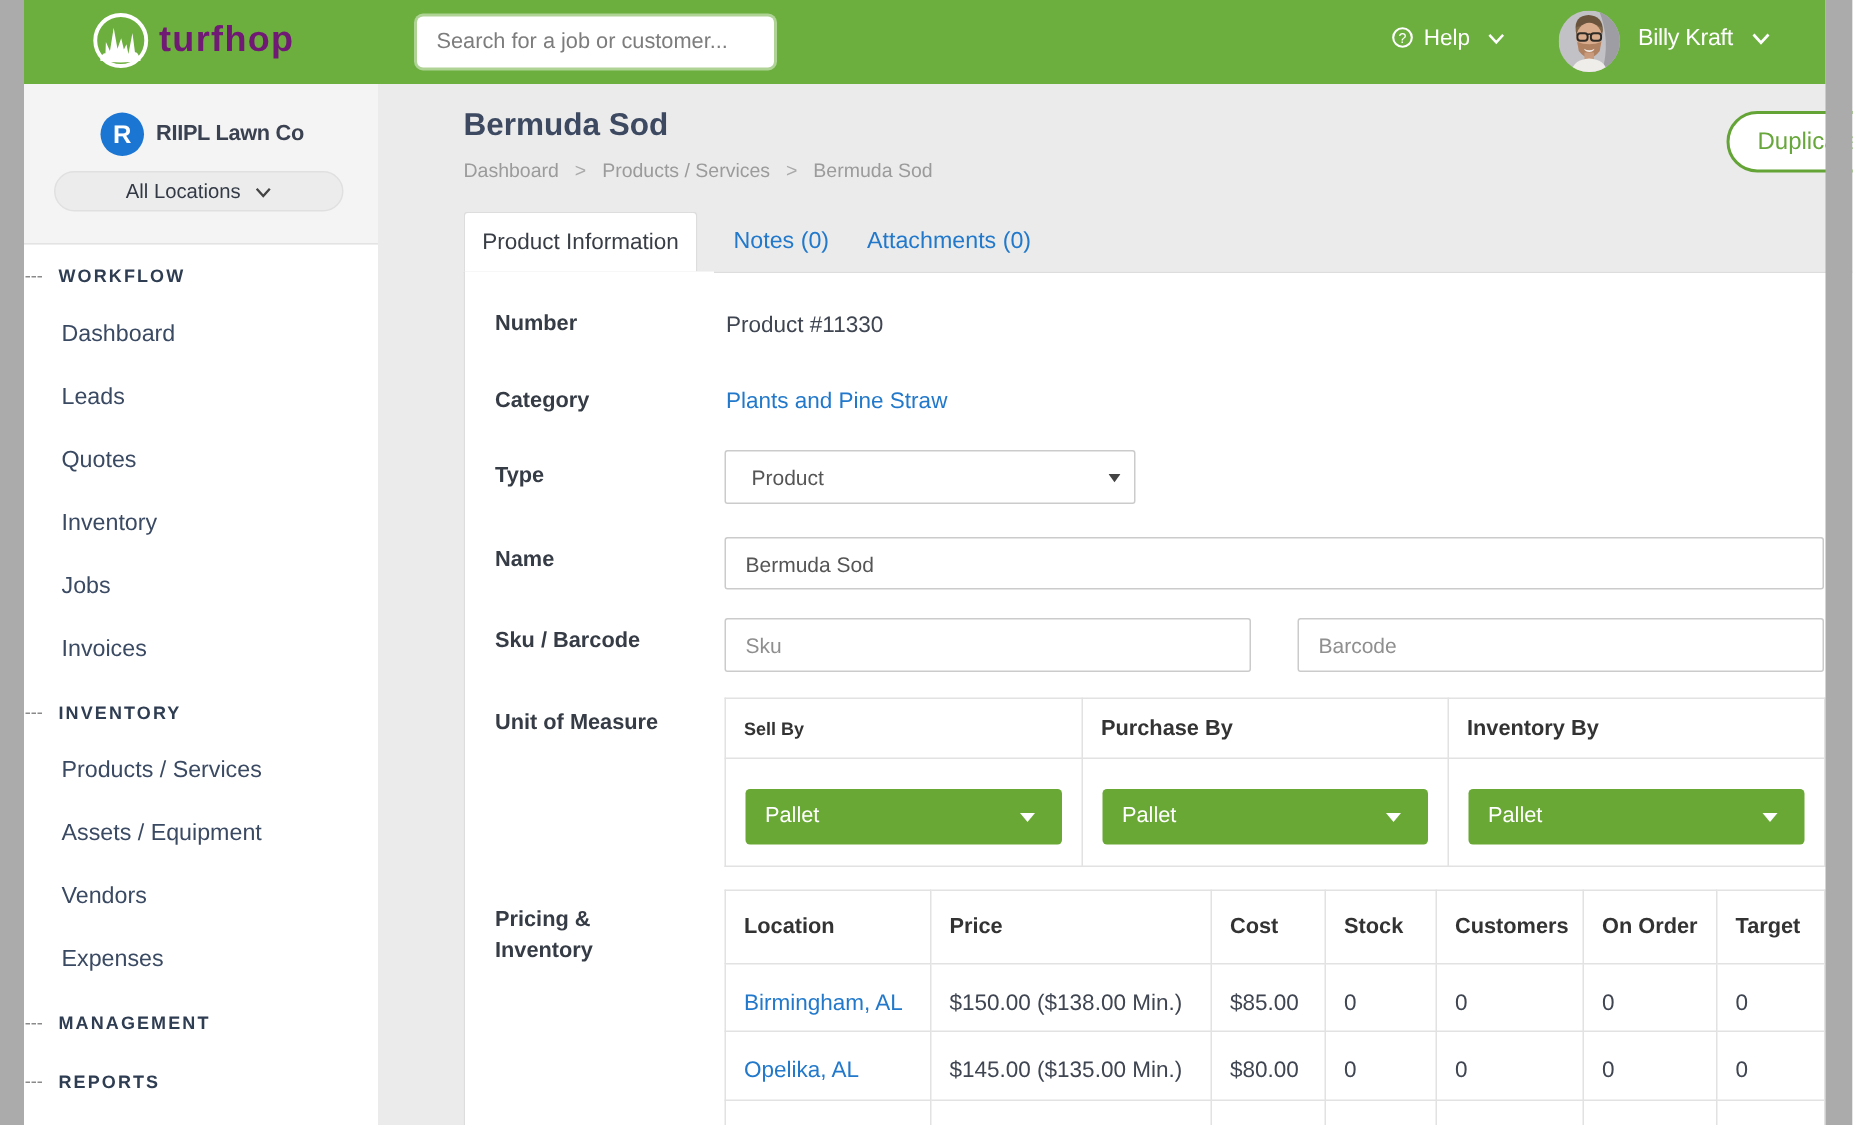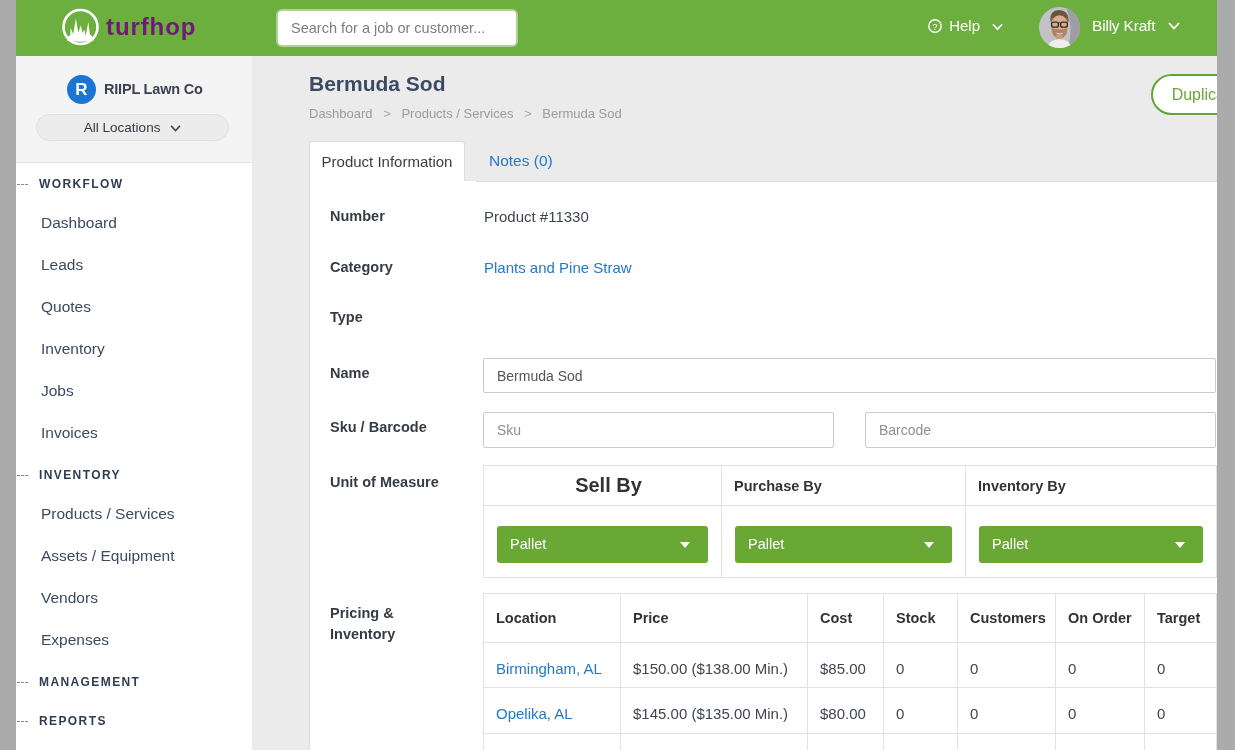--- a/index.html
+++ b/index.html
@@ -137,39 +137,45 @@
     <div class="dash" style="top:665px"></div>
 </div>
 
 <div class="abs" id="main">
   <div class="abs" id="h1">Bermuda Sod</div>
   <div class="abs" id="crumbs">Dashboard <span class="sep">&gt;</span> Products / Services <span class="sep">&gt;</span> Bermuda Sod</div>
   <div class="abs" id="dup">Duplicate</div>
   <div class="abs" id="tabrow">
     <div id="tab1">Product Information</div>
     <div class="tablink" style="left:197px">Notes (0)</div>
+    <div class="tablink" style="left:286px">Attachments (0)</div>
   </div>
   <div class="abs" id="card">
     <div class="notop"></div>
     <div class="flabel" style="top:26px">Number</div>
     <div class="fvalue" style="top:26px">Product #11330</div>
     <div class="flabel" style="top:77px">Category</div>
     <div class="fvalue" style="top:77px"><a class="blue" href="#p">Plants and Pine Straw</a></div>
     <div class="flabel" style="top:127px">Type</div>
+    <div class="inp" style="left:173px; top:118px; width:274px; height:36px; padding-left:17px;">Product
+      <svg style="position:absolute; right:9px; top:15px" width="8" height="6" viewBox="0 0 8 6">
+          <path d="M0 0 L8 0 L4 5.5 Z" fill="#444"></path>
+        </svg>
+    </div>
     <div class="flabel" style="top:183px">Name</div>
     <div class="inp" style="left:173px; top:176px; width:733px; height:35px;">Bermuda Sod</div>
     <div class="flabel" style="top:237px">Sku / Barcode</div>
     <div class="inp ph" style="left:173px; top:230px; width:351px; height:36px;">Sku</div>
     <div class="inp ph" style="left:555px; top:230px; width:351px; height:36px;">Barcode</div>
 
     <div class="flabel" style="top:292px">Unit of Measure</div>
     <table class="tbl" style="left:173px; top:283px; width:733px; table-layout:fixed;">
       <tbody>
           <tr style="height:40px">
-        <th style="width:238px; padding-left:12px; font-size:20px; color:#333;text-align:center;">Sell By</th>
+        <th style="width:238px; padding-left:12px; font-size:12px; color:#333;">Sell By</th>
         <th style="width:244px; padding-left:12px; font-size:14.5px; color:#333;">Purchase By</th>
         <th style="width:251px; padding-left:12px; font-size:14.5px; color:#333;">Inventory By</th>
       </tr>
       <tr style="height:72px">
         <td style="padding:0 13px;">
               <div class="greenbtn">Pallet<div class="caret"></div></div>
             </td>
         <td style="padding:0 13px;">
               <div class="greenbtn">Pallet<div class="caret"></div></div>
             </td>

